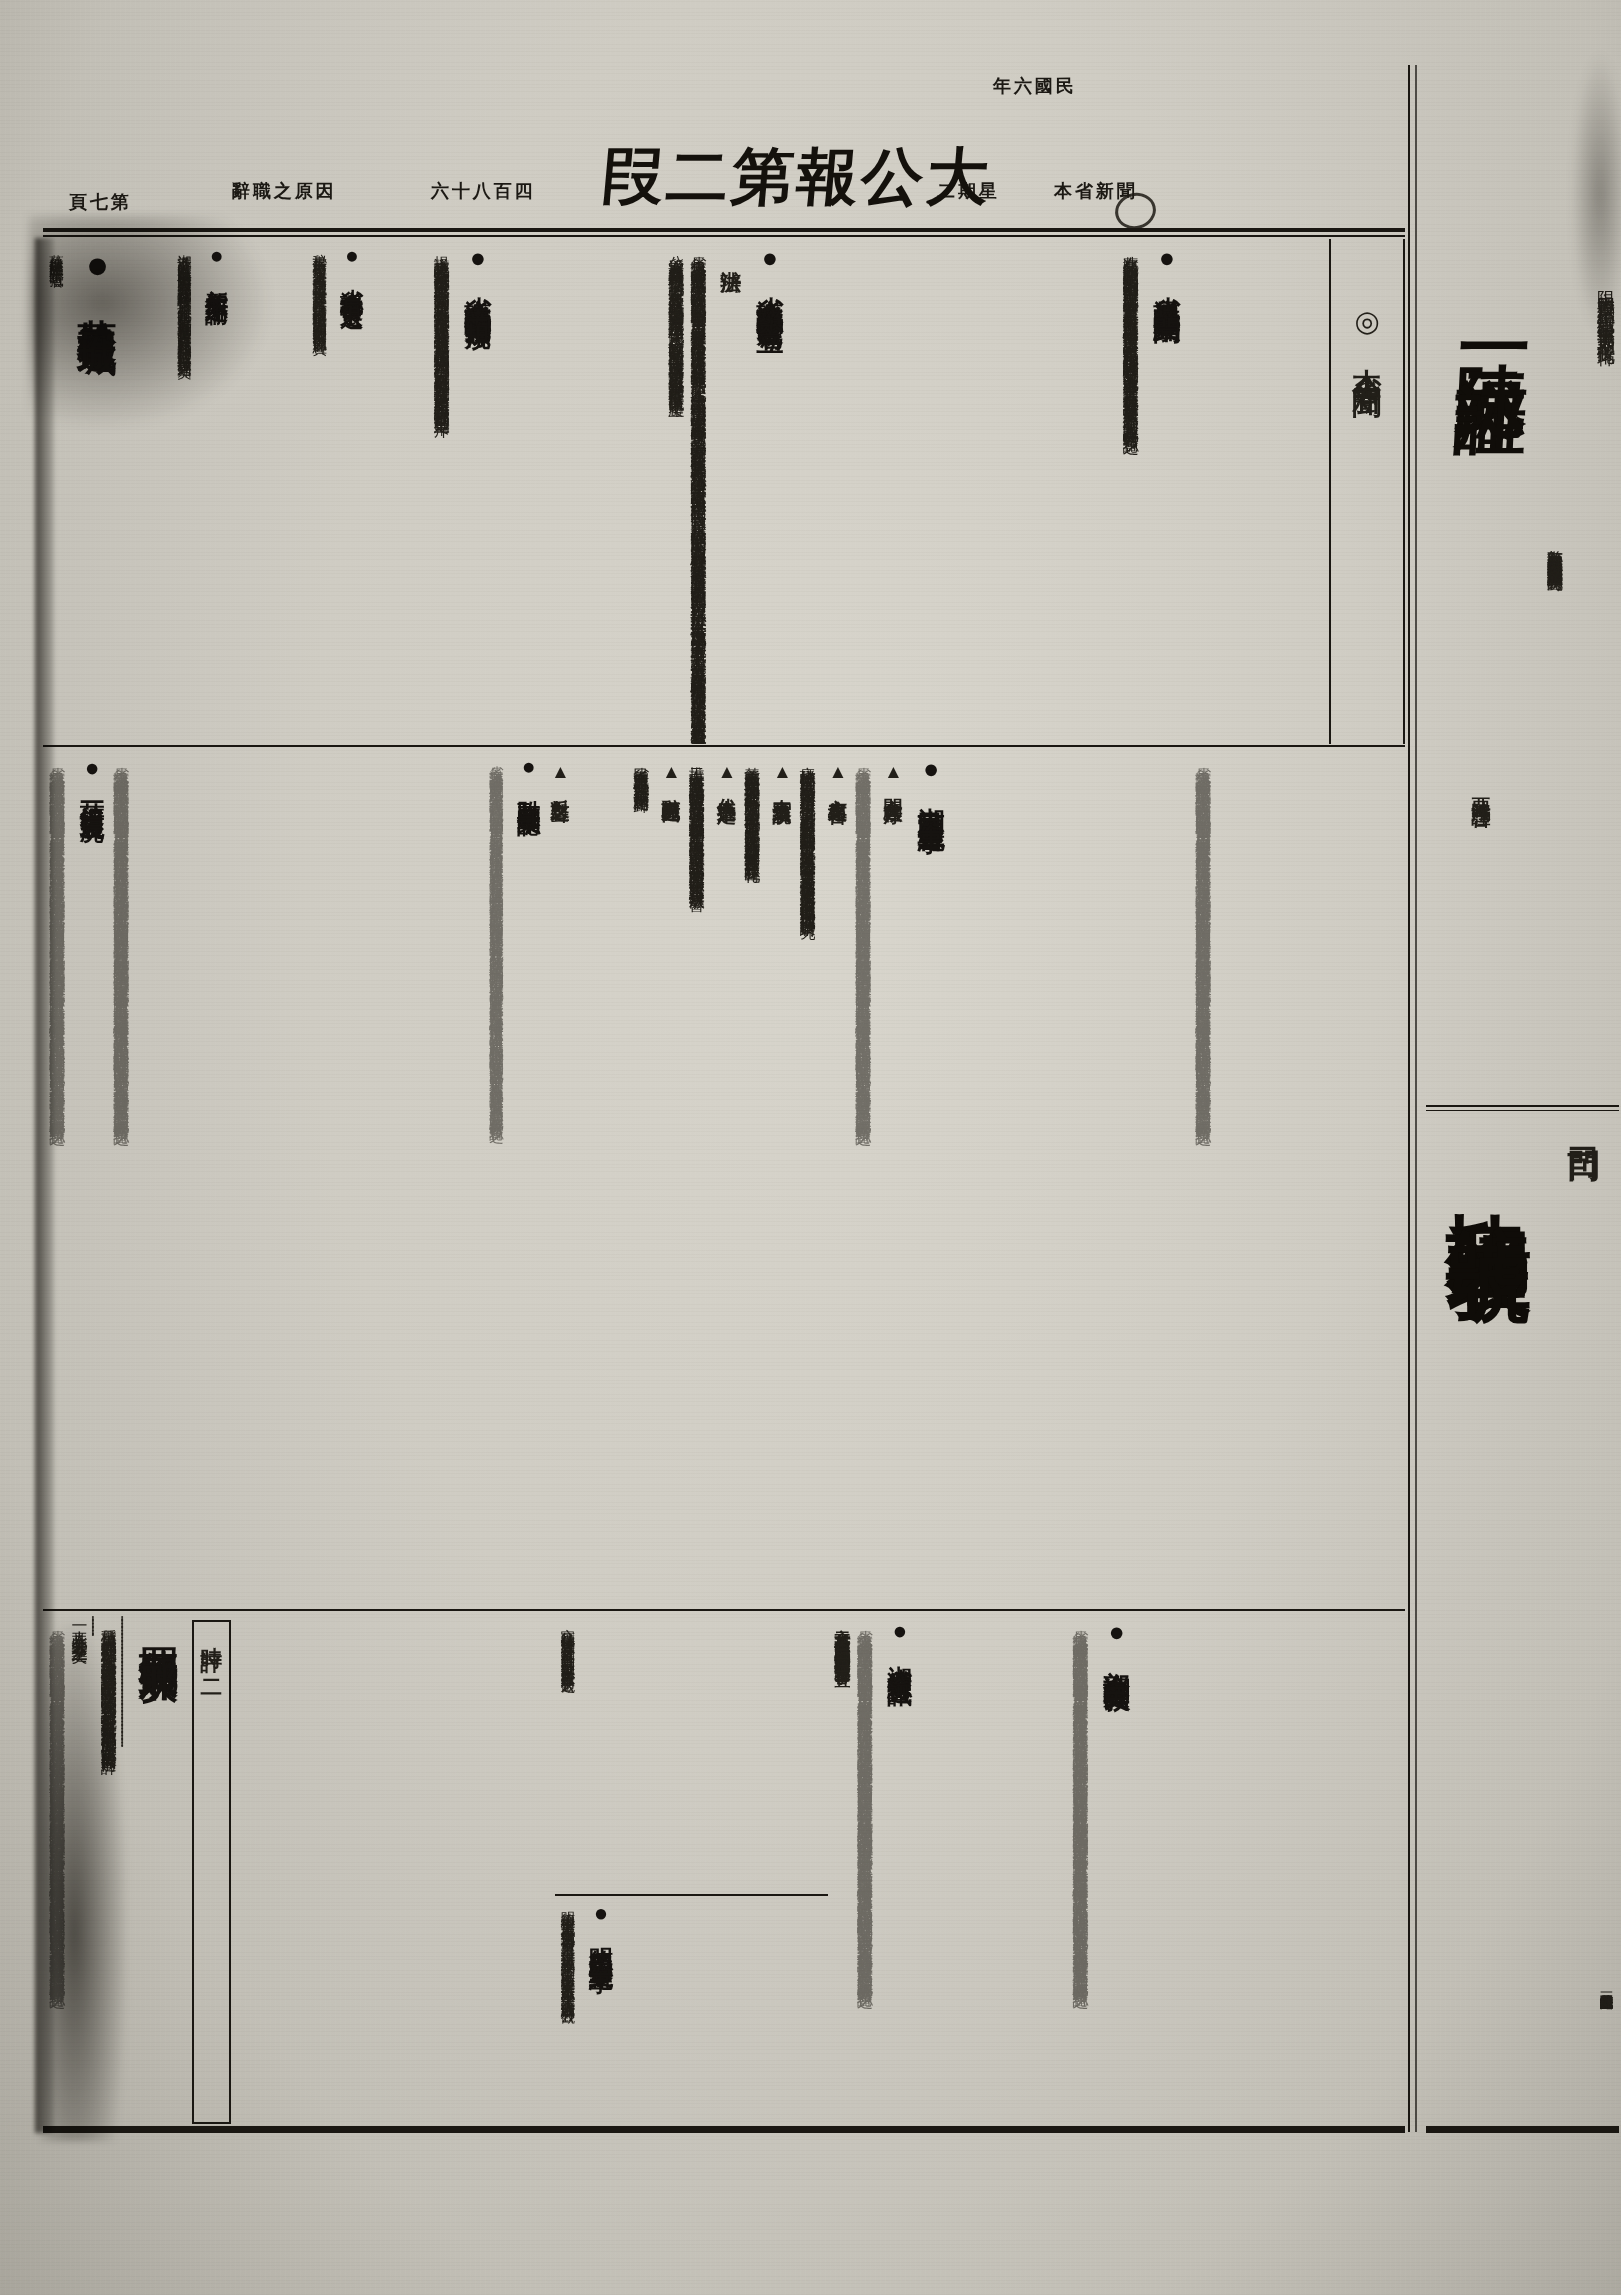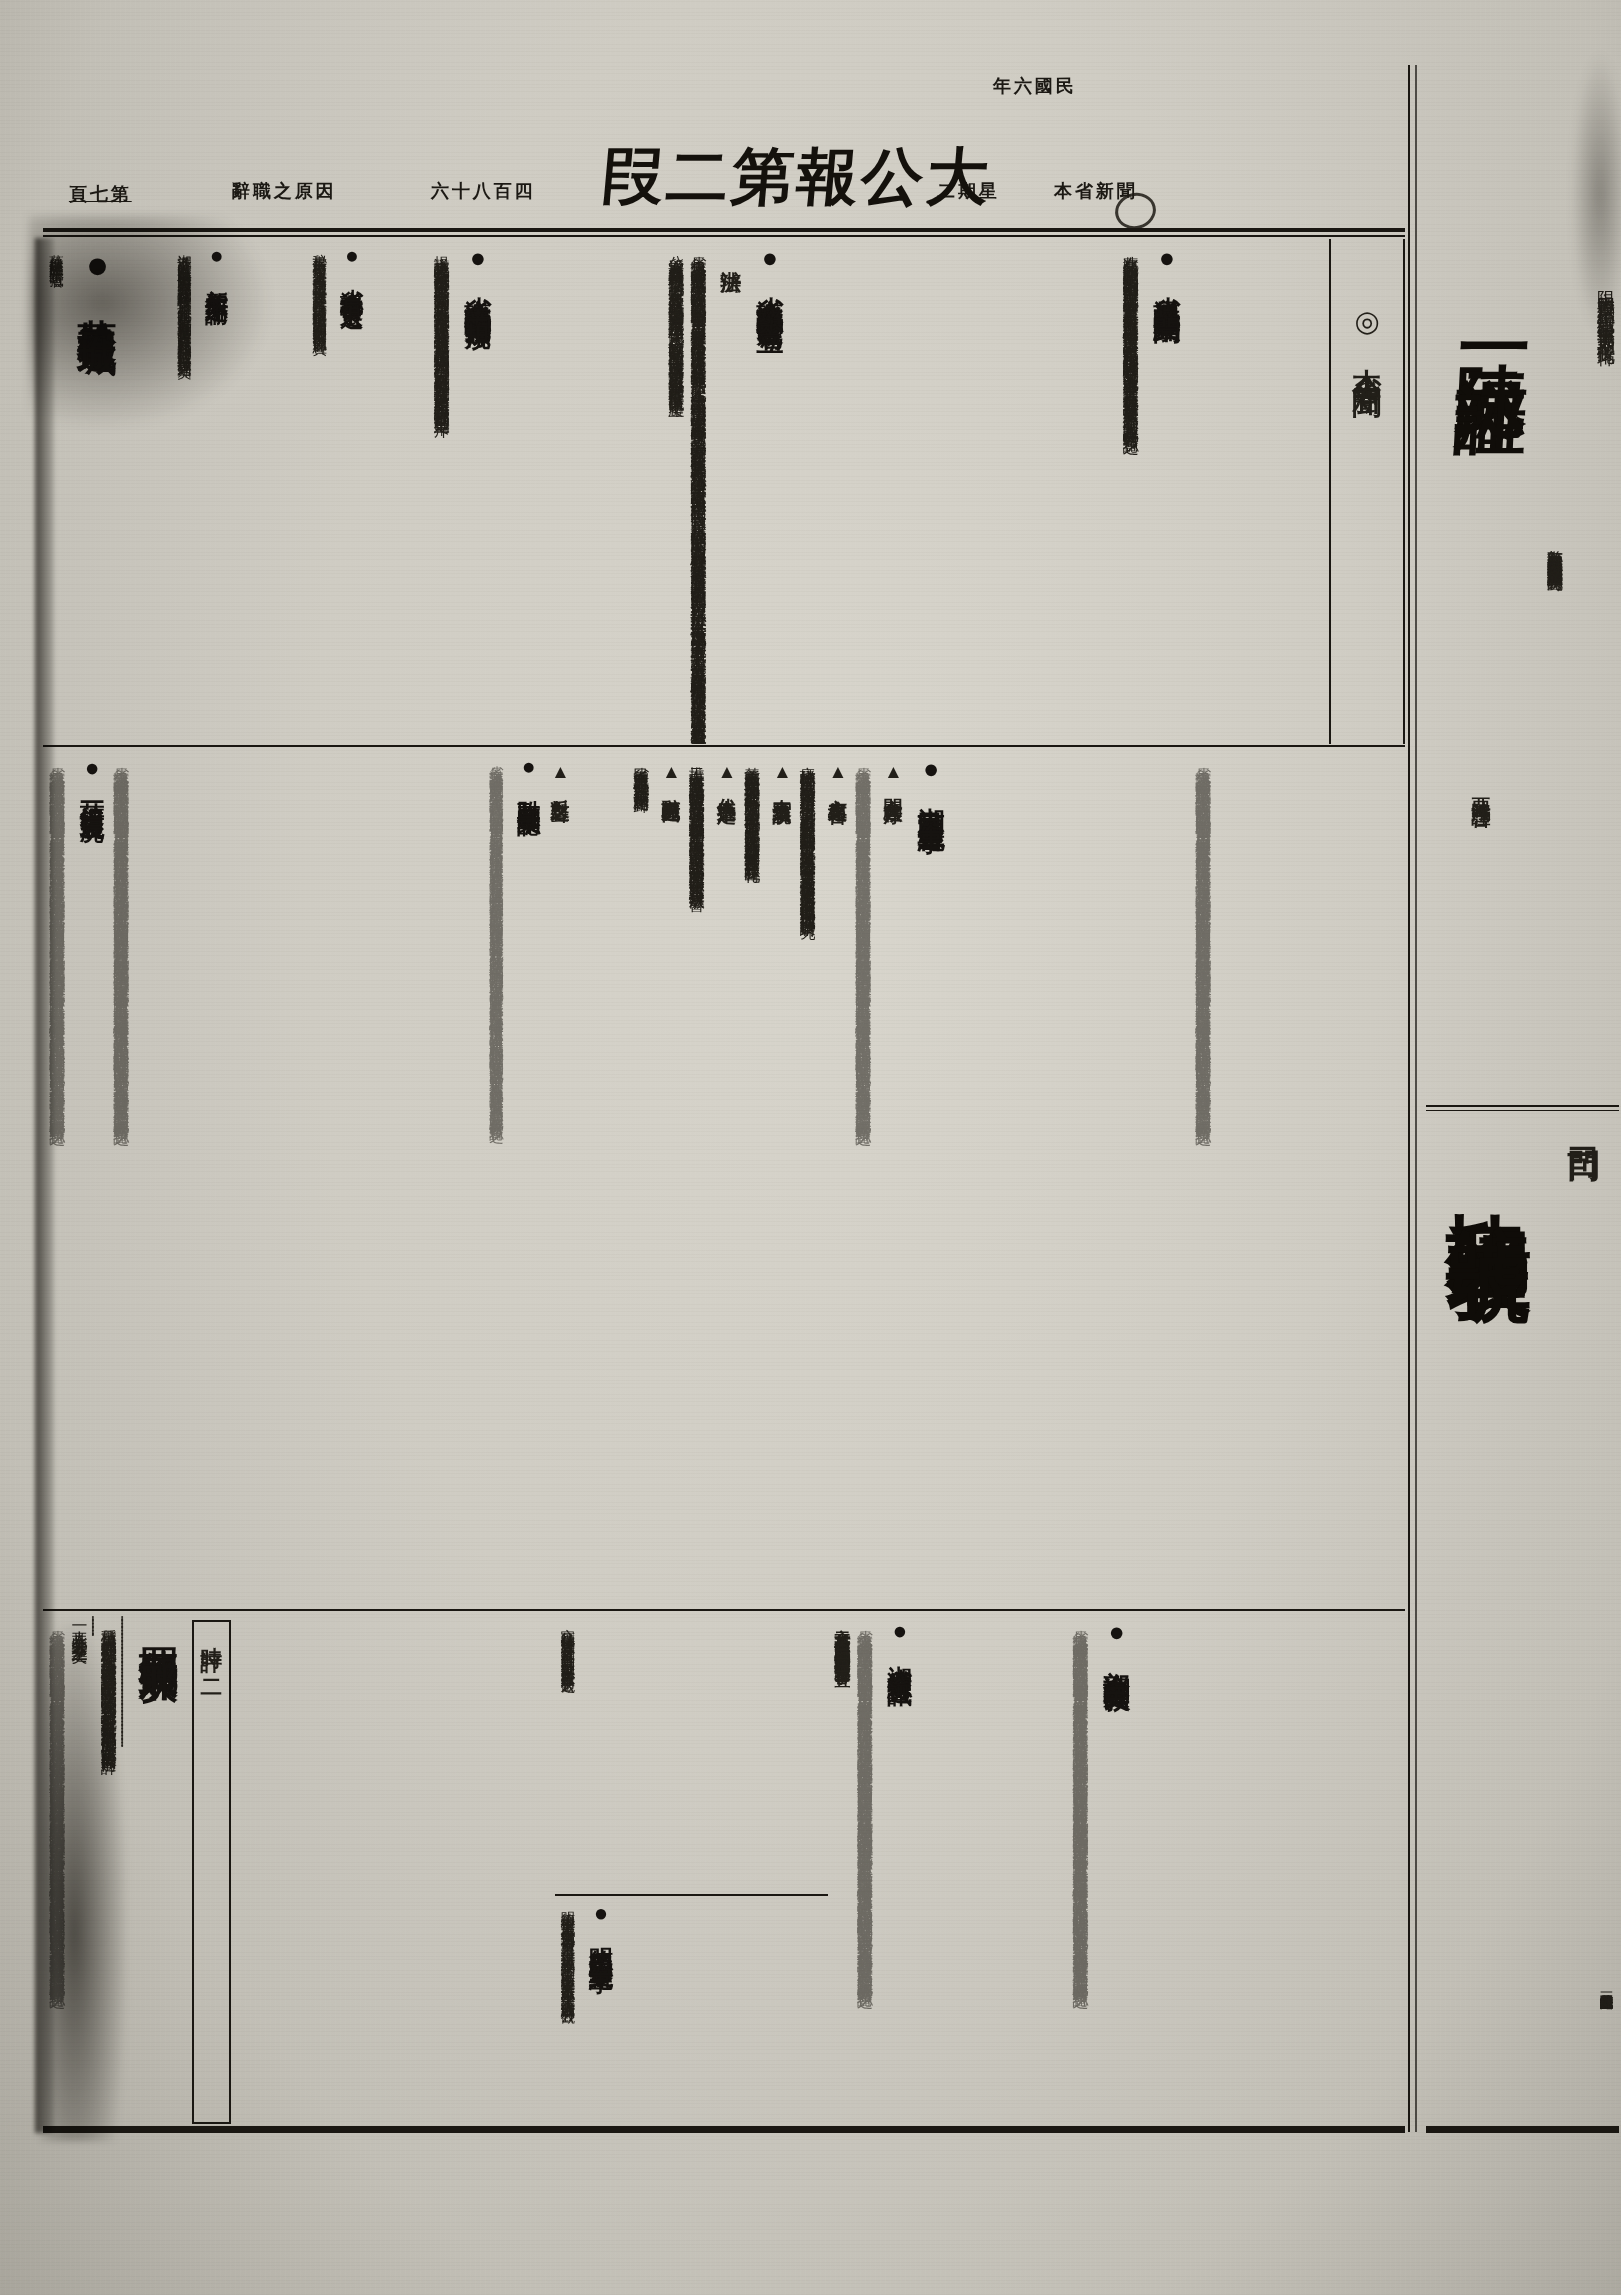--- a/index.html
+++ b/index.html
@@ -61,21 +61,21 @@
 
 <div id="page">
   <div class="grain"></div>
 
   <div class="mast mast-small" style="left:993px;top:74px;">年六國民</div>
   <div class="mast mast-small" style="left:1054px;top:179px;">本省新聞</div>
   <div class="mast mast-small" style="left:937px;top:179px;">二期星</div>
   <div class="mast" id="mast-title">叚二第報公大</div>
   <div class="mast mast-small" style="left:431px;top:179px;">六十八百四</div>
   <div class="mast mast-small" style="left:232px;top:179px;">辭職之原因</div>
-  <div class="mast mast-small" style="left:69px;top:182px;text-decoration:underline;">頁七第</div>
+  <div class="mast mast-small" style="left:69px;top:190px;">頁七第</div>
   <div id="ink-ring"></div>
 
   <div class="hrule" style="left:43px;top:228px;width:1362px;height:3.6px;"></div>
   <div class="hrule" style="left:43px;top:235px;width:1362px;height:2.2px;"></div>
 
   <div class="band" style="top:239px;height:505px;">
     <div class="marker" style="width:58px;">
       <div class="art">◎本省新聞◎</div>
     </div>
     <div style="width:216px;">

